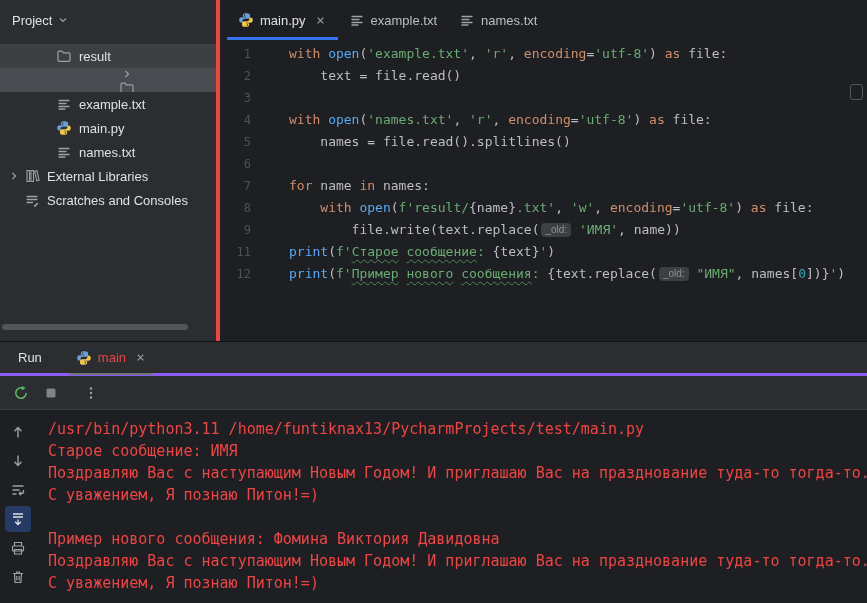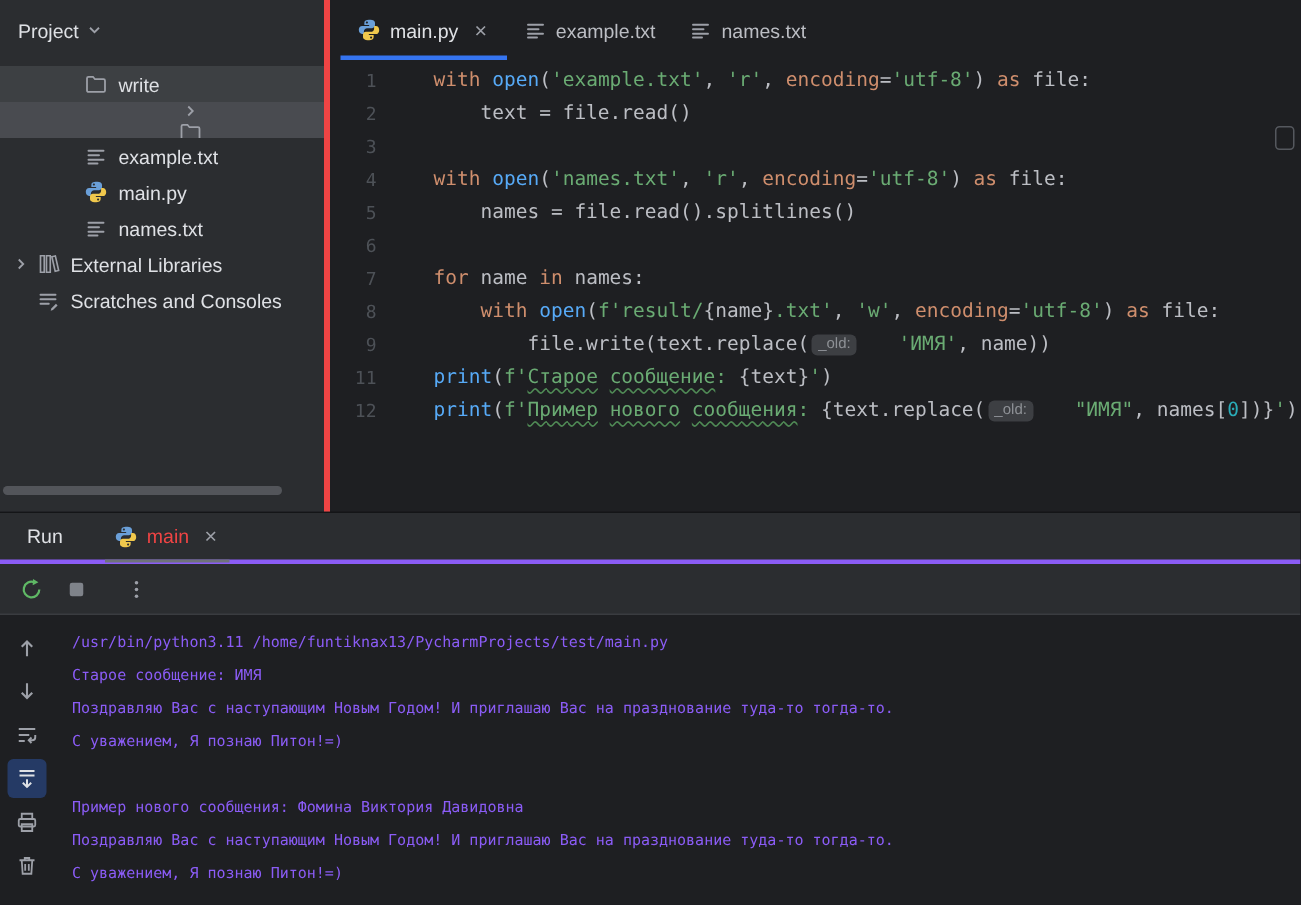--- a/index.html
+++ b/index.html
@@ -49,21 +49,21 @@
     color: #4d5157; font-size: 12px; }
   .code { white-space: pre; padding-left: 32px; }
   .tk-d { color: #bcbec4; }
   .tk-k { color: #cf8e6d; }
   .tk-p { color: #cf8e6d; }
   .tk-s { color: #6aab73; }
   .tk-f { color: #57aaf7; }
   .tk-n { color: #2aacb8; }
   .tk-t { color: #6aab73; text-decoration: underline wavy #4f8a55; text-decoration-thickness: 1px; text-underline-offset: 3px; }
   .tk-h { display: inline-block; background: #3d3f43; color: #8e9196; font-size: 10px;
-    line-height: 14px; border-radius: 4px; padding: 0 4px; margin: 0 20px 0 2px;
+    line-height: 14px; border-radius: 4px; padding: 0 4px; margin: 0 0 0 2px;
     font-family: "Liberation Sans", sans-serif; transform: translateY(-1px); }
   .editor-scrollbar-thumb { position: absolute; right: 4px; top: 84px; width: 13px; height: 16px;
     border: 1px solid #55585e; border-radius: 3px; z-index: 3; }
 
   
   .run-panel { position: absolute; left: 0; top: 341px; right: 0; bottom: 0;
     background: #1e1f22; border-top: 1px solid #141517; }
   .run-header { height: 34px; background: #2b2d30; display: flex; align-items: center;
     padding-left: 18px; gap: 28px; border-bottom: 3px solid #8b5cf6; }
   .run-tab { display: flex; align-items: center; gap: 6px; height: 34px; padding: 0 6px;
@@ -73,21 +73,21 @@
   .run-toolbar { height: 34px; background: #2b2d30; display: flex; align-items: center;
     gap: 4px; padding-left: 8px; border-bottom: 1px solid #3a3c40; }
   .tool-btn { width: 26px; height: 26px; display: flex; align-items: center; justify-content: center; border-radius: 4px; }
   .tool-btn:nth-child(3) { margin-left: 10px; }
   .rail { position: absolute; left: 0; top: 69px; width: 36px; bottom: 0;
     display: flex; flex-direction: column; align-items: center; padding-top: 8px; gap: 3px; }
   .rail-btn { width: 26px; height: 26px; display: flex; align-items: center; justify-content: center; border-radius: 4px; }
   .rail-btn.selected { background: rgba(53,116,240,.33); }
   .console { position: absolute; left: 36px; top: 69px; right: 0; bottom: 0;
     padding: 7px 0 0 12px; font-family: "DejaVu Sans Mono", "Liberation Mono", monospace;
-    font-size: 10px; color: #8b5cf6; overflow: hidden; }
+    font-size: 15px; color: #ef4444; overflow: hidden; }
   .console-line { height: 22px; line-height: 22px; white-space: pre; }
 </style>
 </head>
 <body>
 
 <div class="project-panel">
   <div class="panel-header">
     <span>Project</span>
     <span class="icon">
         <svg width="12" height="12" viewBox="0 0 16 16" fill="none">
@@ -96,21 +96,21 @@
       </span>
   </div>
   <div class="tree" id="tree">
       <div class="tree-row hl-selected" style="padding-left: 38px;">
         <span class="chevron-slot icon"></span>
         <span class="tree-icon icon">
           <svg width="16" height="16" viewBox="0 0 16 16" fill="none">
             <path d="M2 4.2c0-.5.4-1 1-1h3l1.3 1.6H13c.5 0 1 .4 1 1v6.5c0 .5-.4 1-1 1H3c-.5 0-1-.4-1-1V4.2z" stroke="#9da0a8" stroke-width="1.2"></path>
           </svg>
         </span>
-        <span class="tree-label">write</span>
+        <span class="tree-label">result</span>
       </div>
       <div class="tree-row hl-hover" style="padding-left: 38px;">
         <span class="chevron-slot icon">
           <svg width="12" height="12" viewBox="0 0 16 16" fill="none">
             <path d="M6 4l4 4-4 4" stroke="#9da0a8" stroke-width="1.6"></path>
           </svg>
         </span>
         <span class="tree-icon icon">
           <svg width="16" height="16" viewBox="0 0 16 16" fill="none">
             <path d="M2 4.2c0-.5.4-1 1-1h3l1.3 1.6H13c.5 0 1 .4 1 1v6.5c0 .5-.4 1-1 1H3c-.5 0-1-.4-1-1V4.2z" stroke="#9da0a8" stroke-width="1.2"></path>

